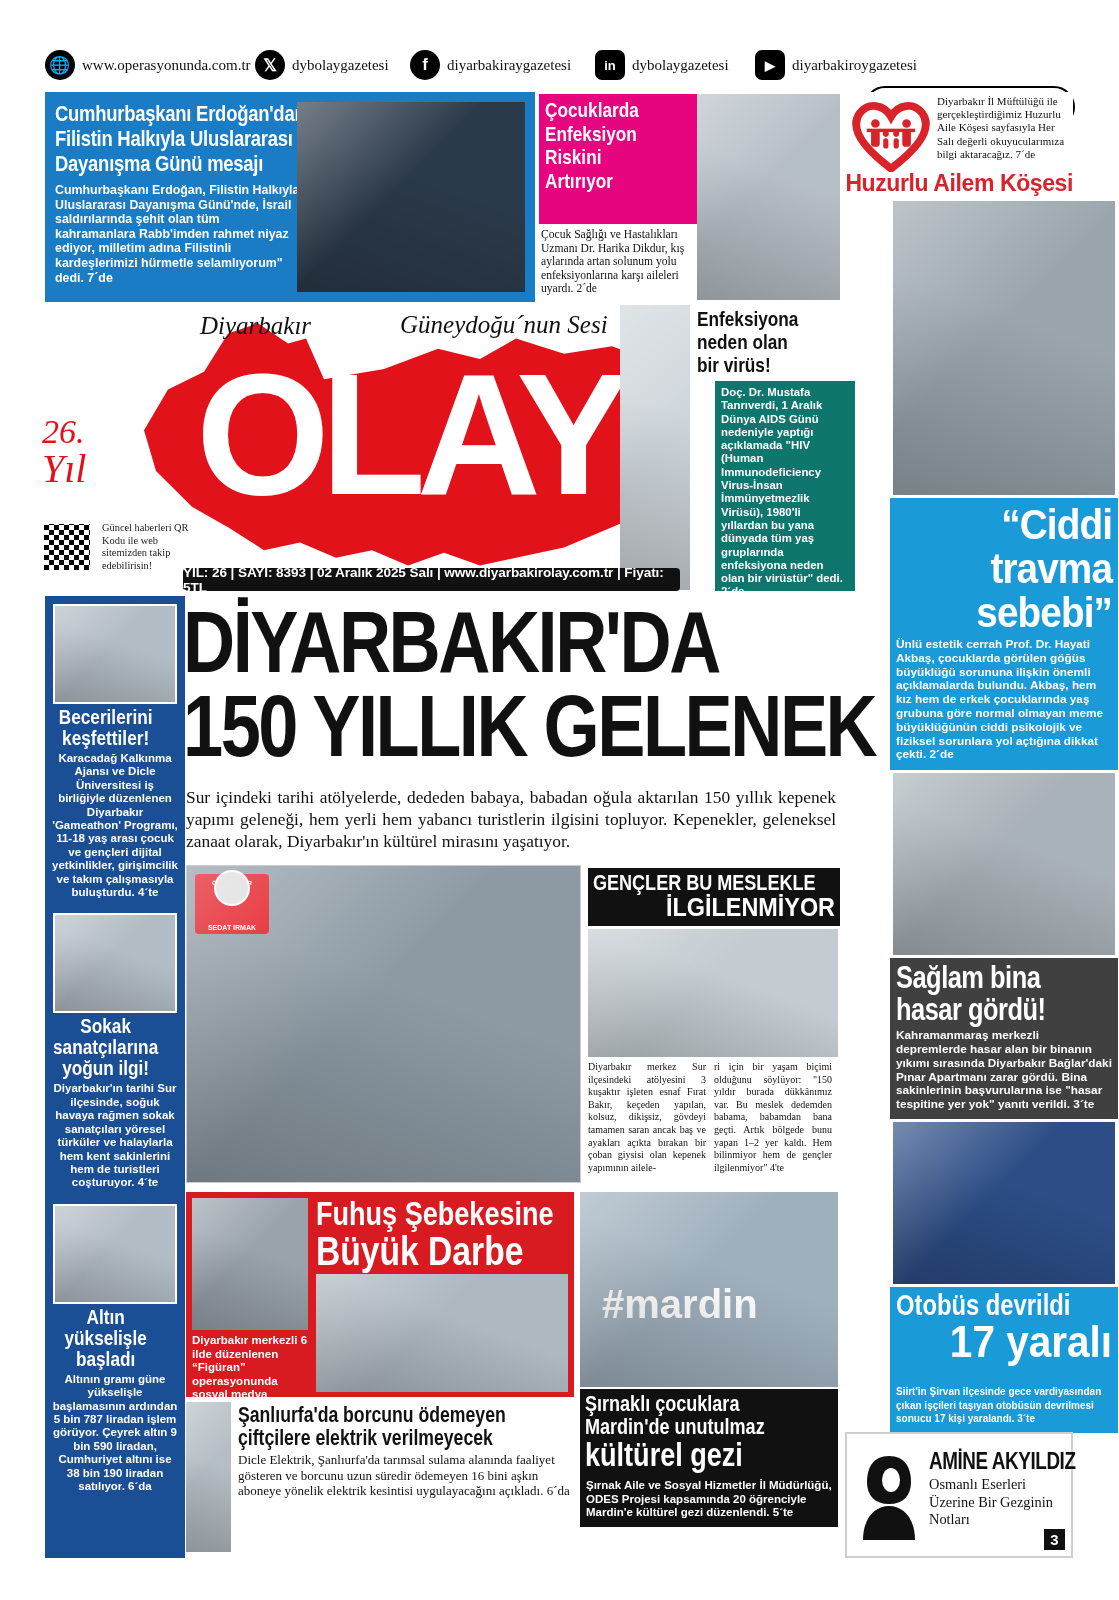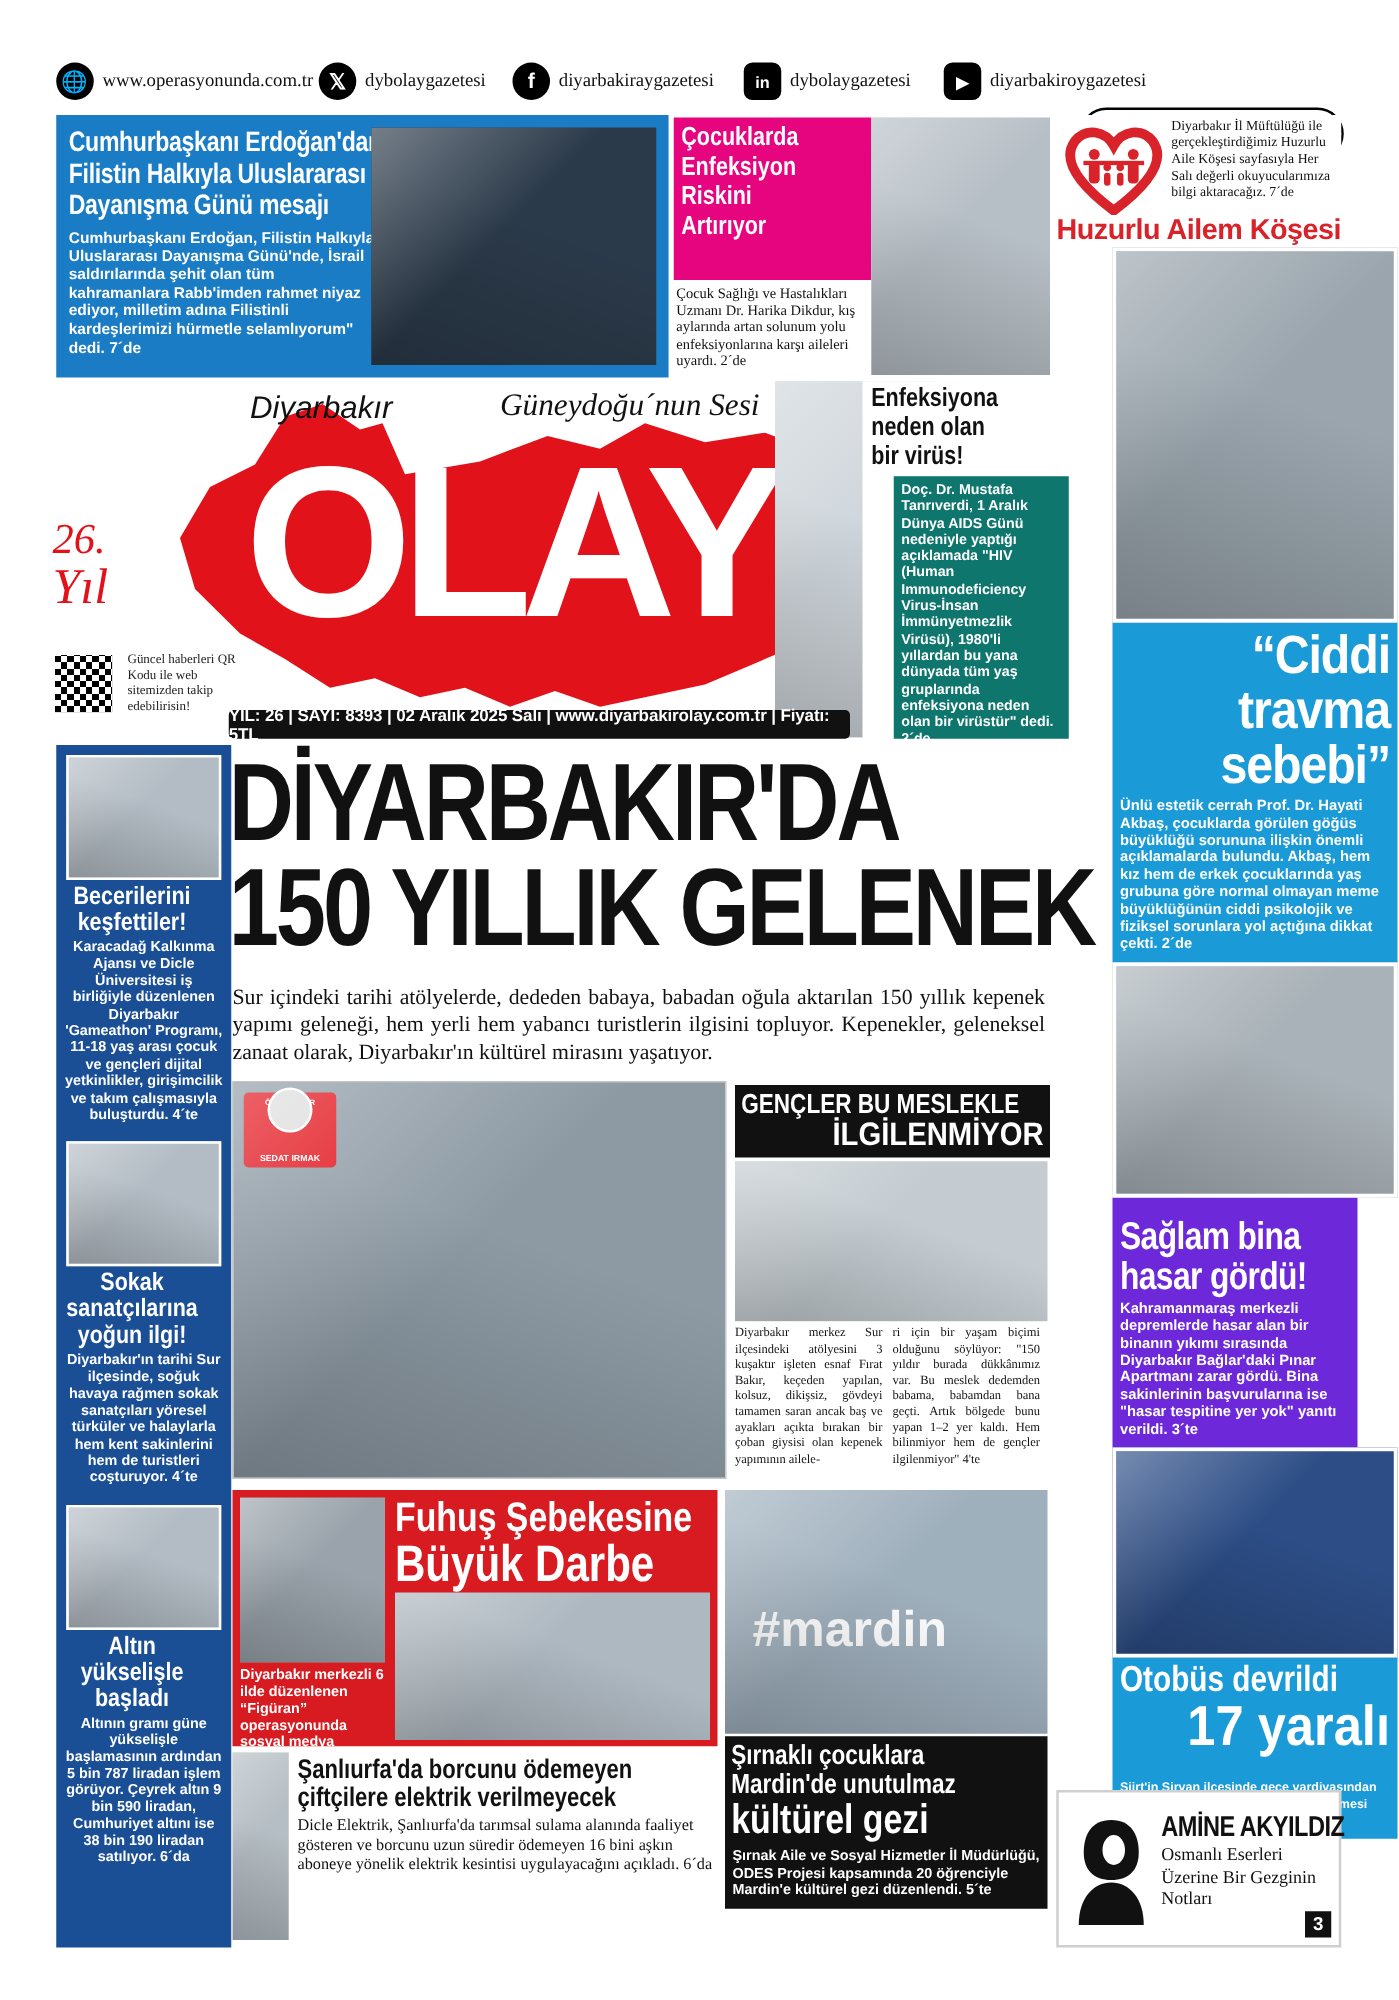--- a/index.html
+++ b/index.html
@@ -65,35 +65,35 @@
   #cocukbox{ left:535px; top:92px; width:305px; height:210px; background:#fff; }
   #cocuk-pink{ position:absolute; left:4px; top:2px; width:158px; height:130px; background:#e6057f; padding:4px 6px; }
   #cocuk-pink div{ font-size:21px; line-height:23.5px; color:#fff; }
   #cocuk-body{ position:absolute; left:6px; top:136px; width:158px; font-size:11.6px; line-height:13.6px; font-family:"Liberation Serif",serif; font-weight:normal; color:#111; }
   #cocukbox .photo{ position:absolute; right:0px; top:2px; width:143px; height:206px; background:#b7bfc6; }
 
   
   #huzurbox{ left:845px; top:92px; width:228px; height:105px; background:#fff; }
   #heart{ position:absolute; left:2px; top:2px; width:88px; height:78px; }
   #huzur-tx{ position:absolute; left:92px; top:3px; width:134px; font-family:"Liberation Serif",serif; font-size:11px; line-height:13.2px; color:#111; }
-  #huzur-title{ position:absolute; left:0px; top:78px; width:228px; color:#d8232a; font-size:23px; font-weight:bold; text-align:center; letter-spacing:-.4px; }
+  #huzur-title{ position:absolute; left:0px; top:78px; width:228px; color:#d8232a; font-size:23px; font-weight:bold; text-align:right; letter-spacing:-.4px; }
 
   
   #masthead{ left:0px; top:303px; width:840px; height:288px; background:#fff; overflow:hidden; }
   #mapshape{
     position:absolute; left:120px; top:10px; width:600px; height:255px;
     background:#e2121a;
     clip-path: polygon(4% 46%, 8% 30%, 14% 23%, 18% 8%, 23% 4%, 28% 12%, 31% 10%, 34% 26%, 44% 22%, 53% 14%, 60% 18%, 66% 10%, 74% 16%, 82% 13%, 90% 20%, 96% 34%, 99% 52%, 96% 66%, 92% 74%, 86% 80%, 80% 86%, 74% 92%, 66% 96%, 60% 99%, 54% 94%, 48% 99%, 42% 93%, 36% 96%, 30% 90%, 24% 93%, 18% 84%, 12% 76%, 6% 62%);
   }
   #olay-word{
     position:absolute; left:196px; top:45px;
     font-size:172px; font-weight:bold; color:#fff; letter-spacing:-9px;
     font-family:"Liberation Sans",sans-serif; line-height:172px;
   }
-  #mh-diyarbakir{ position:absolute; left:200px; top:9px; font-family:Liberation Sans, sans-serif; font-style:italic; font-size:25px; color:#111; }
+  #mh-diyarbakir{ position:absolute; left:200px; top:9px; font-family:Liberation Serif, serif; font-style:italic; font-size:25px; color:#111; }
   #mh-slogan{ position:absolute; left:400px; top:8px; font-family:"Liberation Serif",serif; font-style:italic; font-size:25px; color:#111; }
   #yil26{ position:absolute; left:42px; top:110px; width:110px; color:#e2121a; font-family:"Liberation Serif",serif; font-style:italic; }
   #yil26 .a{ font-size:34px; display:block; }
   #yil26 .b{ font-size:40px; display:block; margin-top:-6px; }
   #qr{ position:absolute; left:41px; top:218px; width:52px; height:52px;
        background:
         repeating-linear-gradient(90deg,#000 0 5px,#fff 5px 10px),
         repeating-linear-gradient(0deg,#000 0 5px,#fff 5px 10px);
        background-blend-mode:difference; border:3px solid #fff; }
   #qr-tx{ position:absolute; left:102px; top:219px; width:96px; font-family:"Liberation Serif",serif; font-size:10.4px; line-height:12.5px; color:#222; }
@@ -126,21 +126,21 @@
   .lc-head div{ font-size:20px; line-height:21px; }
   .lc-body{ color:#fff; font-size:11.5px; line-height:13.4px; font-weight:bold; text-align:center; padding:3px 6px 6px; }
 
   
   #rightcol{ left:890px; top:198px; width:228px; height:1180px; }
   #rc-photo1{ width:228px; height:300px; background:#9aa5ad; border:3px solid #fff; }
   #ciddi{ width:228px; background:#1a9ad6; padding:4px 6px 8px; }
   #ciddi .h div{ color:#fff; font-size:43px; line-height:44px; text-align:right; letter-spacing:-1px; }
   #ciddi .b{ color:#fff; font-size:11.8px; line-height:13.8px; font-weight:bold; margin-top:4px; }
   #rc-photo2{ width:228px; height:188px; background:#a9b2b8; border:3px solid #fff; }
-  #saglam{ width:196px; background:#6d28d9; padding:15px 6px 7px; }
+  #saglam{ width:228px; background:#404040; padding:4px 6px 7px; }
   #saglam .h div{ color:#fff; font-size:31px; line-height:32px; letter-spacing:-.6px; }
   #saglam .b{ color:#fff; font-size:11.8px; line-height:13.8px; font-weight:bold; margin-top:3px; }
   #rc-photo3{ width:228px; height:168px; background:#2c4d86; border:3px solid #fff; }
   #otobus{ width:228px; background:#1a9ad6; padding:3px 6px 7px; }
   #otobus .h1{ color:#fff; font-size:29px; line-height:30px; }
   #otobus .h2{ color:#fff; font-size:45px; line-height:44px; text-align:right; }
   #otobus .b{ color:#fff; font-size:10px; line-height:13.6px; font-weight:bold; margin-top:21px; }
   #columnist{ position:absolute; left:845px; top:1432px; width:228px; height:126px; background:#fff; border:2px solid #cfcfcf; }
   #col-ava{ position:absolute; left:10px; top:14px; width:64px; height:92px; }
   #col-name{ position:absolute; left:82px; top:14px; font-size:23px; font-weight:bold; letter-spacing:-.5px; }

